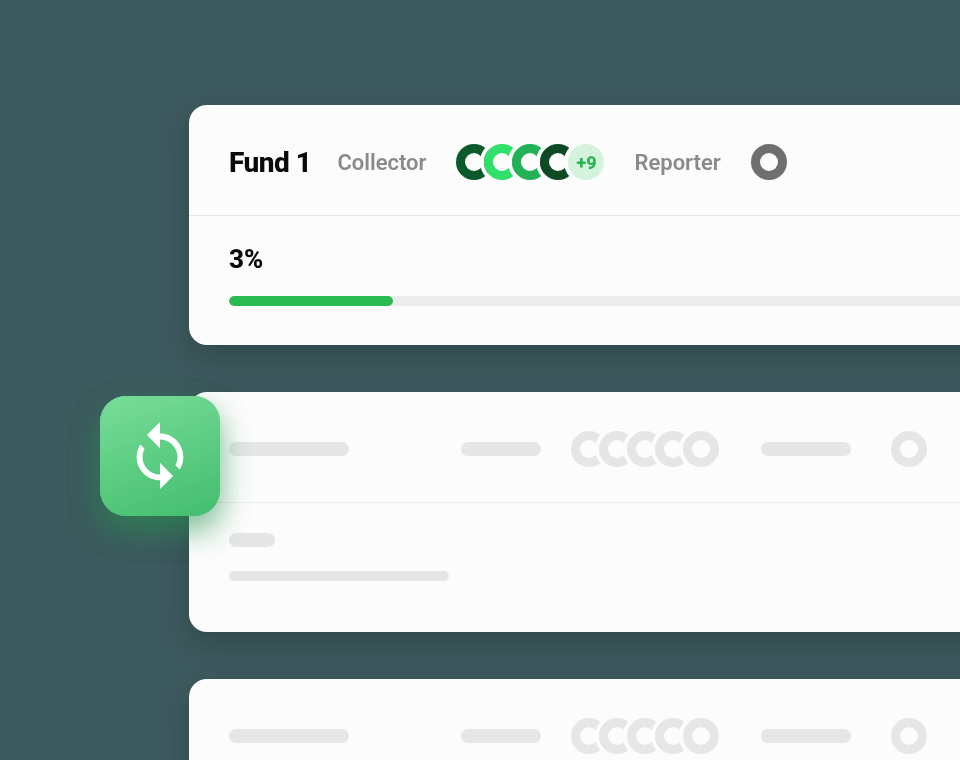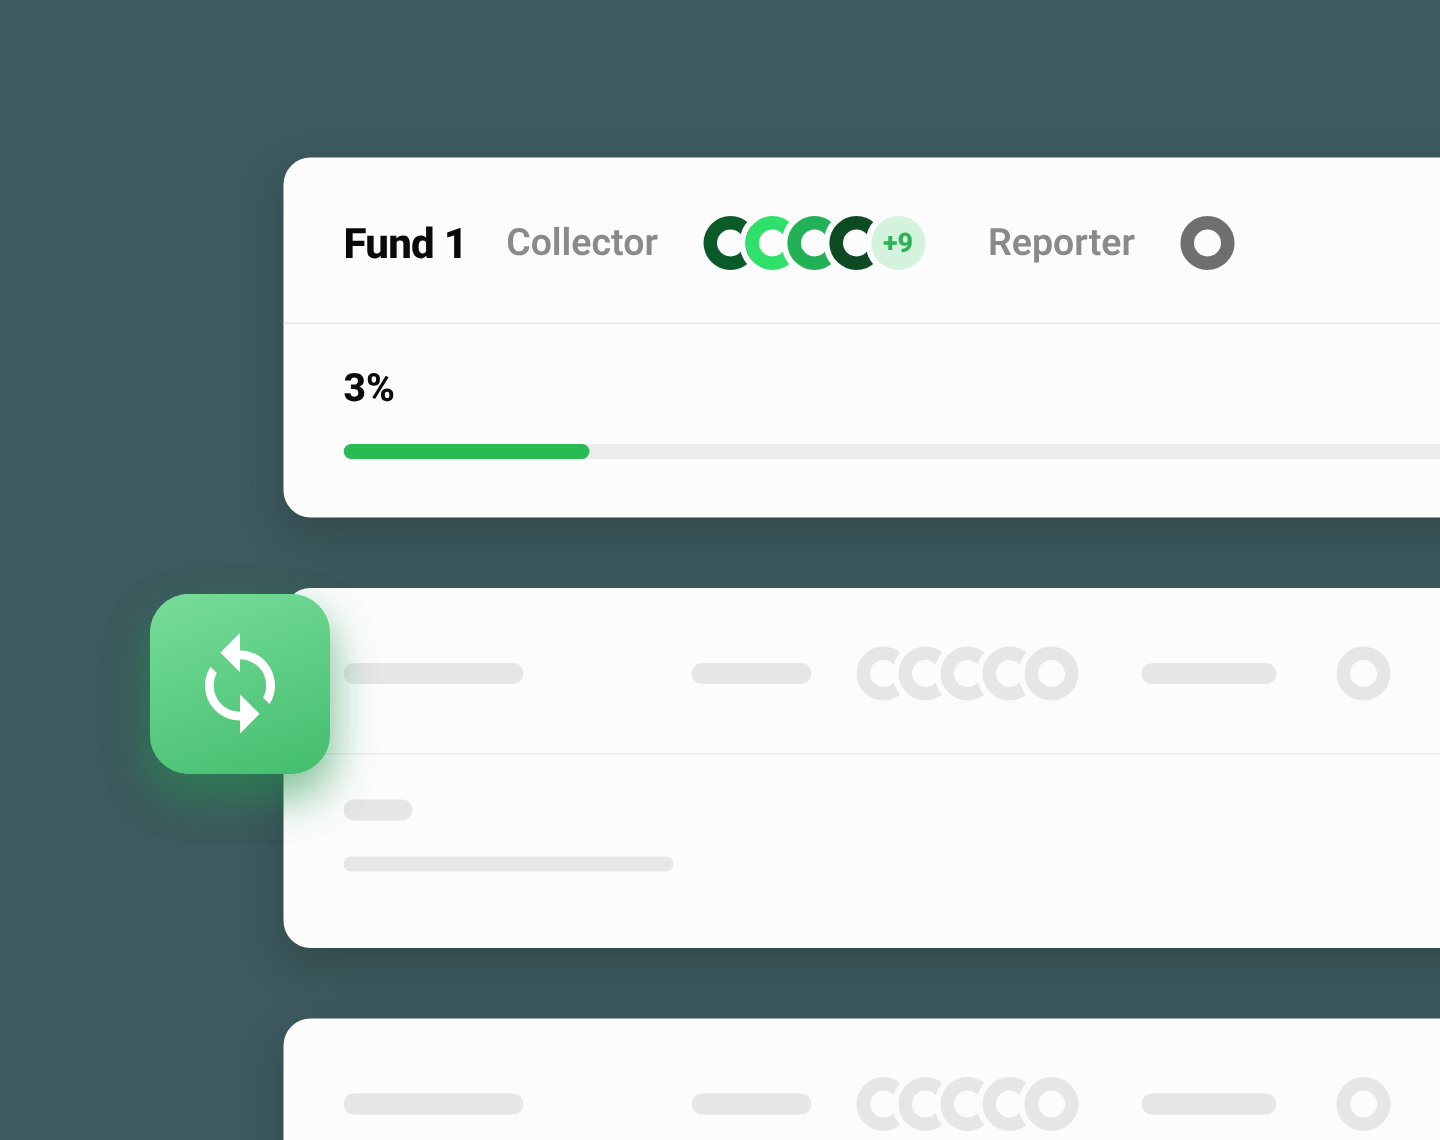--- a/index.html
+++ b/index.html
@@ -31,21 +31,21 @@
     gap: 26px;
     height: 54px;
   }
   .fund-title {
     font-size: 28px;
     font-weight: 800;
     color: #0a0a0a;
     letter-spacing: -0.5px;
   }
   .role-label {
-    font-size: 25px;
+    font-size: 22px;
     font-weight: 600;
     color: #8a8a8a;
   }
   .avatar-stack {
     display: flex;
     align-items: center;
   }
   .ring {
     width: 44px;
     height: 44px;
@@ -238,21 +238,21 @@
           </div>
         </div>
       <div class="ring">
           <div class="ring-inner" style="background:#0d4a24">
             <div class="ring-hole"></div>
           </div>
         </div>
       <div class="overflow-pill">+9</div>
     </div>
 
-    <div class="role-label" style="margin-left:12px">Reporter</div>
+    <div class="role-label" style="">Reporter</div>
 
     <div class="reporter-ring">
       <div class="ring-hole" style="background:#fcfcfc"></div>
     </div>
   </div>
 
   <div class="divider"></div>
 
   <div class="stats-row">
     <div class="pct">3%</div>

